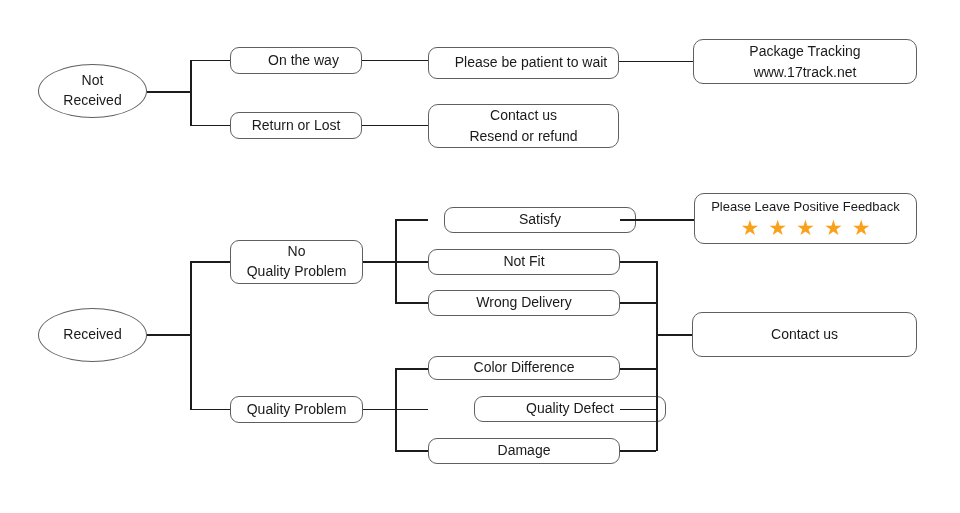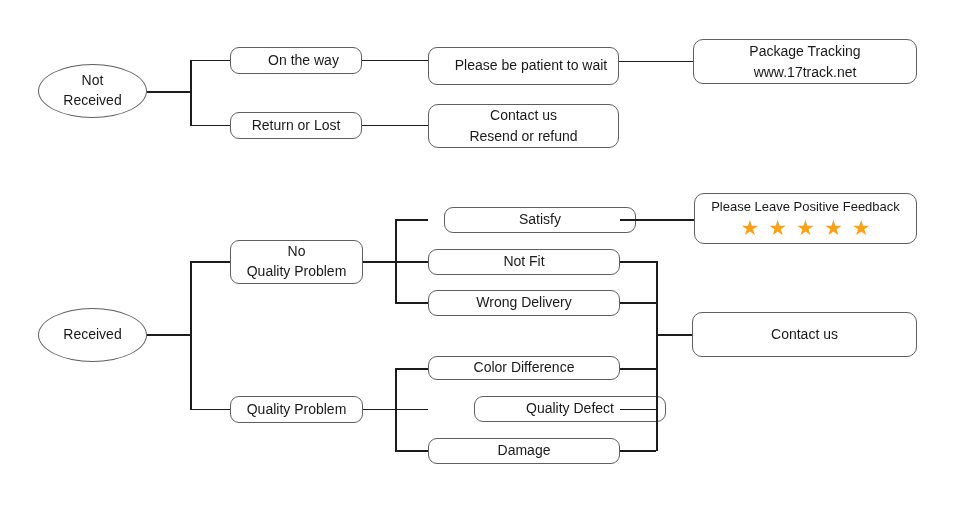--- a/index.html
+++ b/index.html
@@ -48,21 +48,21 @@
 
   <div class="node ellipse" style="left:38px;top:64px;width:109px;height:54px;">
     <span>Not</span>
     <span>Received</span>
   </div>
 
   <div class="node rect" style="left:230px;top:47px;width:132px;height:27px;padding-left:15px;">
     <span>On the way</span>
   </div>
 
-  <div class="node rect" style="left:428px;top:47px;width:191px;height:38px;padding-left:15px;">
+  <div class="node rect" style="left:428px;top:47px;width:191px;height:32px;padding-left:15px;">
     <span>Please be patient to wait</span>
   </div>
 
   <div class="node big two-line" style="left:693px;top:39px;width:224px;height:45px;">
     <span>Package Tracking</span>
     <span>www.17track.net</span>
   </div>
 
   <div class="node rect" style="left:230px;top:112px;width:132px;height:27px;">
     <span>Return or Lost</span>

